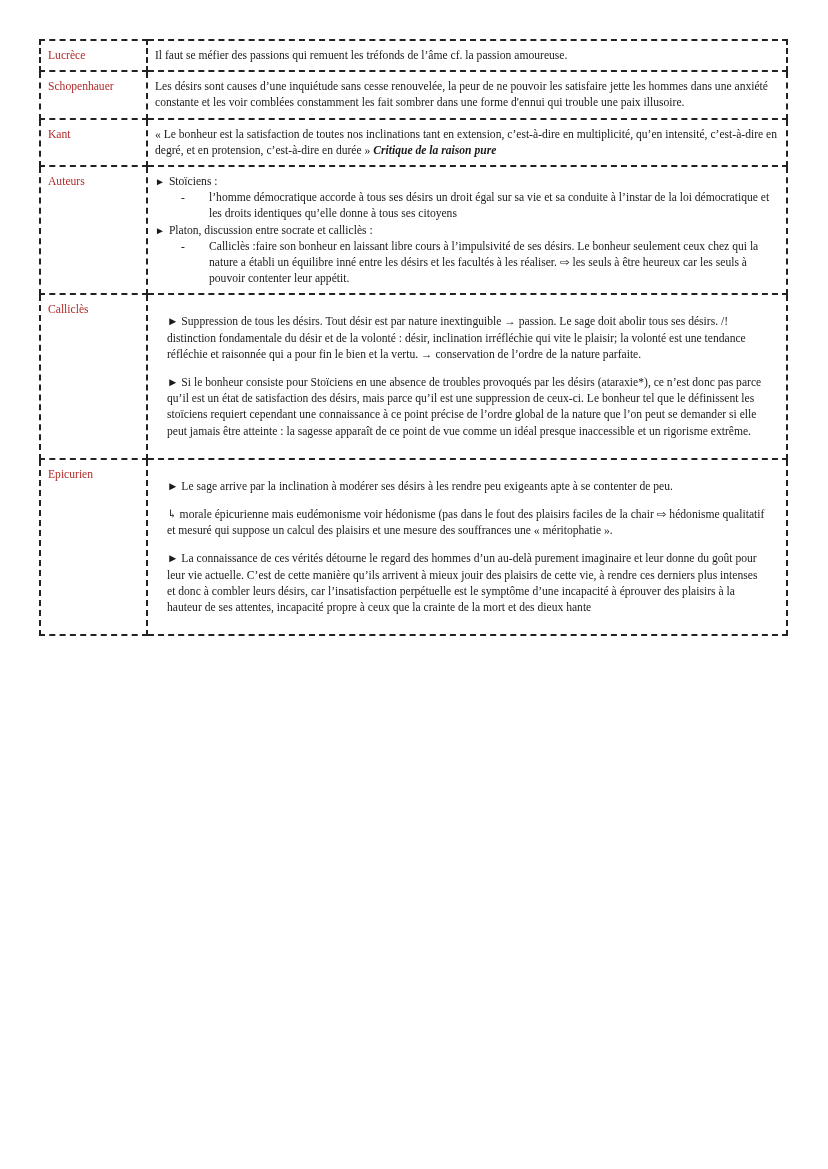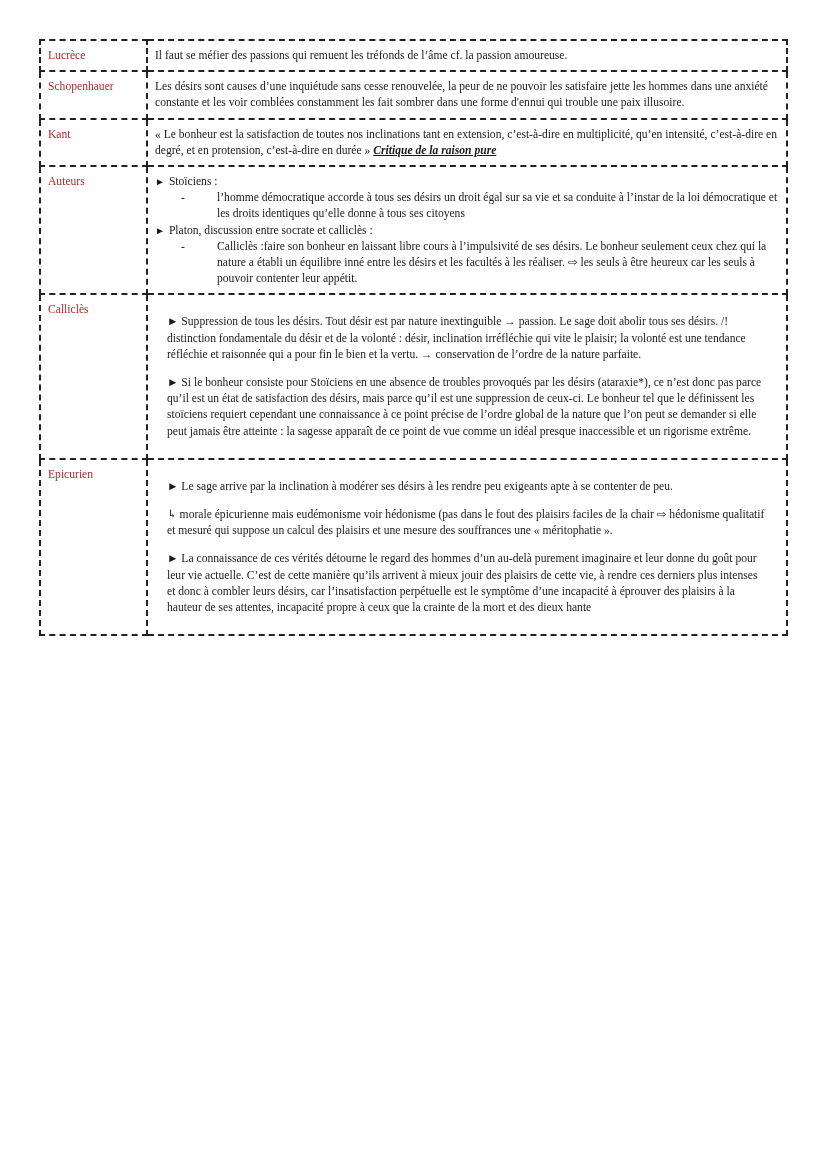--- a/index.html
+++ b/index.html
@@ -6,22 +6,22 @@
   body { width: 828px; height: 1169px; position: relative; font-family: "Liberation Serif", "DejaVu Serif", serif; color: #1a1a1a; }
   .page { position: absolute; left: 39px; top: 39px; width: 749px; }
   table { border-collapse: collapse; width: 749px; table-layout: fixed; }
   td { border: 2px dashed #222; vertical-align: top; font-size: 11.6px; line-height: 16.2px; padding: 7px 6px 6px 6px; }
   td.author { width: 92px; color: #b22a2a; padding-left: 7px; }
   td.content { padding-left: 7px; }
   .bullet { display: block; }
   .tri { font-size: 10px; margin-right: 4px; }
   .sub { display: flex; padding-left: 26px; }
   .sub .dash { width: 28px; flex: none; }
-  .sub .txt { flex: 1; margin-left: 8px; }
-  .ref { font-weight: bold; font-style: italic; text-decoration: underline; }
+  .sub .txt { flex: 1; }
+  .ref { font-weight: bold; font-style: italic; }
   p.line { margin: 12px; }
 </style>
 </head>
 <body>
 
 <div class="page">
   <table>
     <tbody>
 
     <tr>

